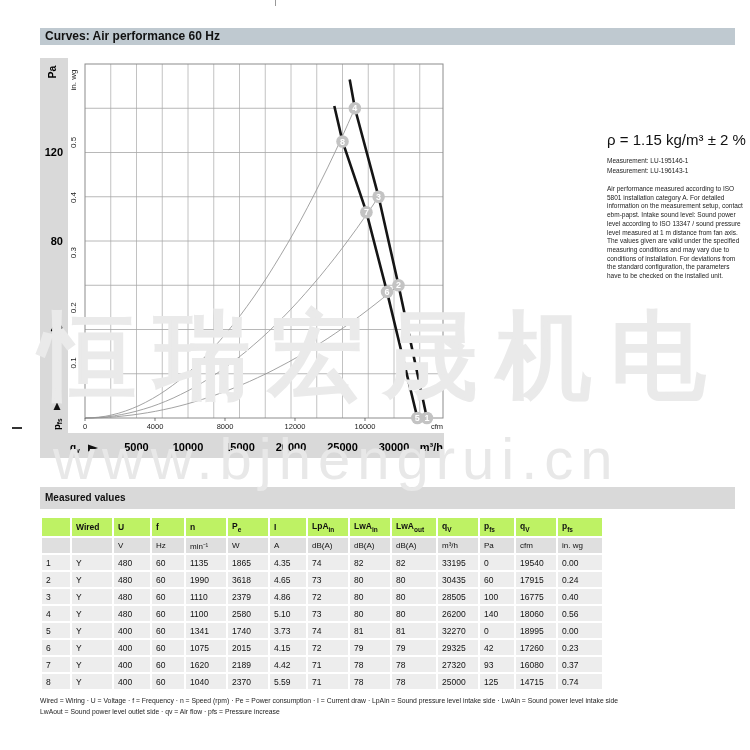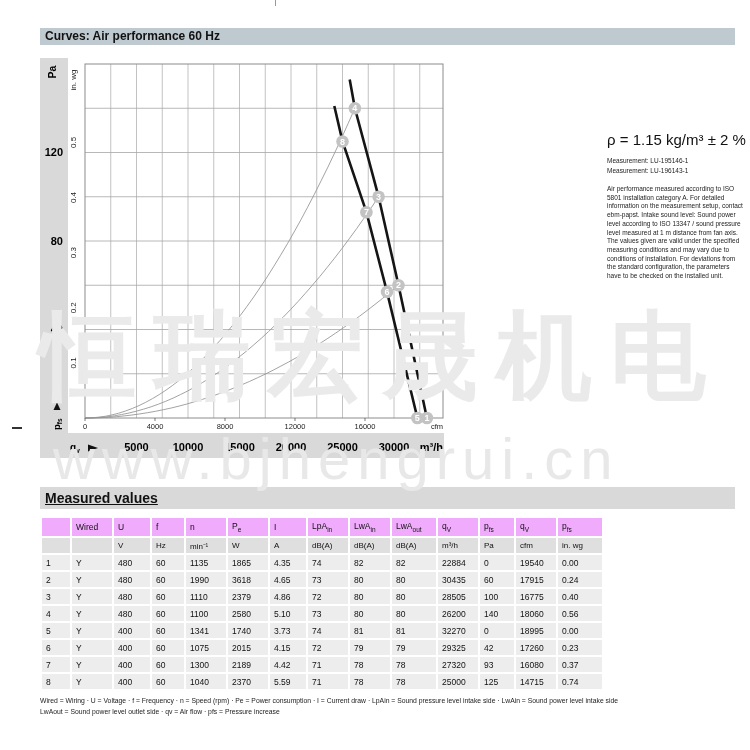--- a/index.html
+++ b/index.html
@@ -13,26 +13,26 @@
   svg{font-family:"Liberation Sans",sans-serif;}
   .rho{left:607px;top:131px;width:140px;font-size:15px;z-index:10;}
   .meas{left:607px;top:156px;width:140px;font-size:6.5px;line-height:1.5;z-index:10;color:#222;}
   .note{left:607px;top:185px;width:138px;font-size:6.5px;line-height:1.34;z-index:10;color:#222;}
   .wm-cjk{left:40px;top:308px;width:705px;font-size:96px;font-weight:normal;line-height:1;
           color:#eaeaea;-webkit-text-stroke:3px #eaeaea;letter-spacing:18px;white-space:nowrap;
           z-index:20;pointer-events:none;}
   .wm-url{left:53px;top:430px;width:712px;font-size:58px;line-height:1;color:#e8e8e8;
           letter-spacing:7px;white-space:nowrap;z-index:20;pointer-events:none;}
   .mv-bar{left:40px;top:487px;width:695px;height:22px;background:#d9d9d9;
-          font-size:14px;font-weight:bold;line-height:22px;padding-left:5px;
-          box-sizing:border-box;z-index:10;text-decoration:underline;}
+          font-size:10px;font-weight:bold;line-height:22px;padding-left:5px;
+          box-sizing:border-box;z-index:10;}
   .tbl-wrap{left:40px;top:516px;z-index:10;}
   table{border-collapse:separate;border-spacing:2px;}
   th,td{font-size:8.5px;text-align:left;padding:0 0 0 4px;white-space:nowrap;}
-  thead th{background:#f0abfc;height:18px;font-weight:normal;margin-top:43px;}
+  thead th{background:#bef264;height:18px;font-weight:bold;margin-top:43px;}
   tr.units td{background:#dfdfdf;height:15px;font-size:8px;}
   tbody td{background:#ededed;height:15px;}
   sub{font-size:6.5px;}
   .legend{left:40px;top:696px;width:670px;font-size:6.8px;line-height:1.6;color:#222;z-index:10;}
   .dash{left:12px;top:427px;width:10px;height:1.5px;background:#333;z-index:6;}
   .toptick{left:275px;top:0;width:1px;height:6px;background:#999;z-index:6;}
 </style>
 </head>
 <body>
 
@@ -192,21 +192,21 @@
             <td>1</td>
             <td>Y</td>
             <td>480</td>
             <td>60</td>
             <td>1135</td>
             <td>1865</td>
             <td>4.35</td>
             <td>74</td>
             <td>82</td>
             <td>82</td>
-            <td>22884</td>
+            <td>33195</td>
             <td>0</td>
             <td>19540</td>
             <td>0.00</td>
           </tr>
           <tr>
             <td>2</td>
             <td>Y</td>
             <td>480</td>
             <td>60</td>
             <td>1990</td>
@@ -282,21 +282,21 @@
             <td>29325</td>
             <td>42</td>
             <td>17260</td>
             <td>0.23</td>
           </tr>
           <tr>
             <td>7</td>
             <td>Y</td>
             <td>400</td>
             <td>60</td>
-            <td>1300</td>
+            <td>1620</td>
             <td>2189</td>
             <td>4.42</td>
             <td>71</td>
             <td>78</td>
             <td>78</td>
             <td>27320</td>
             <td>93</td>
             <td>16080</td>
             <td>0.37</td>
           </tr>

